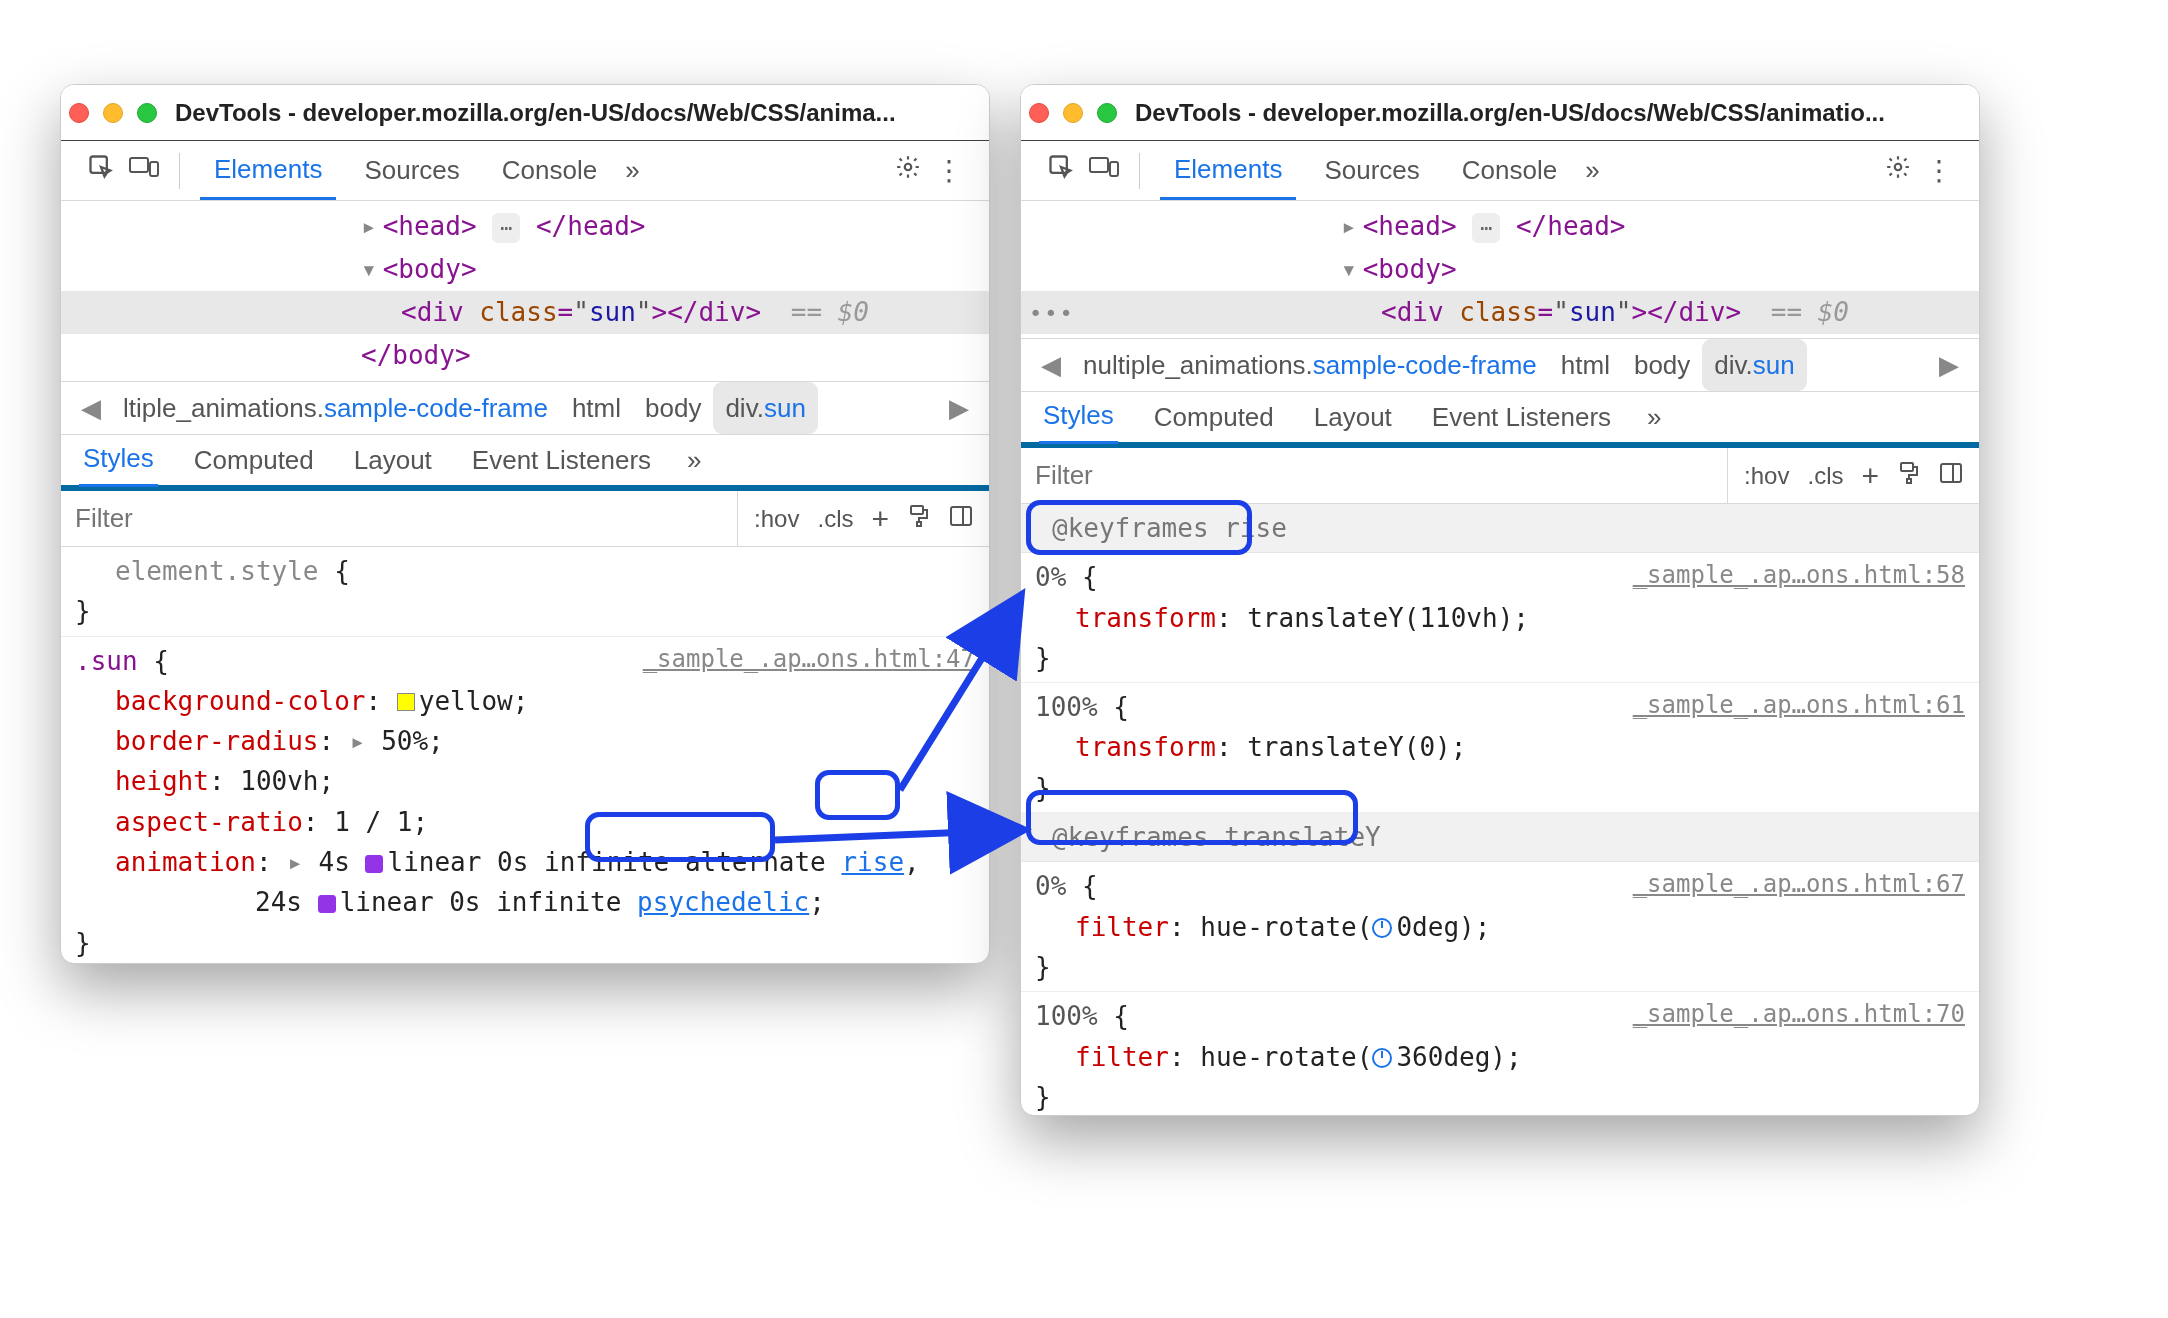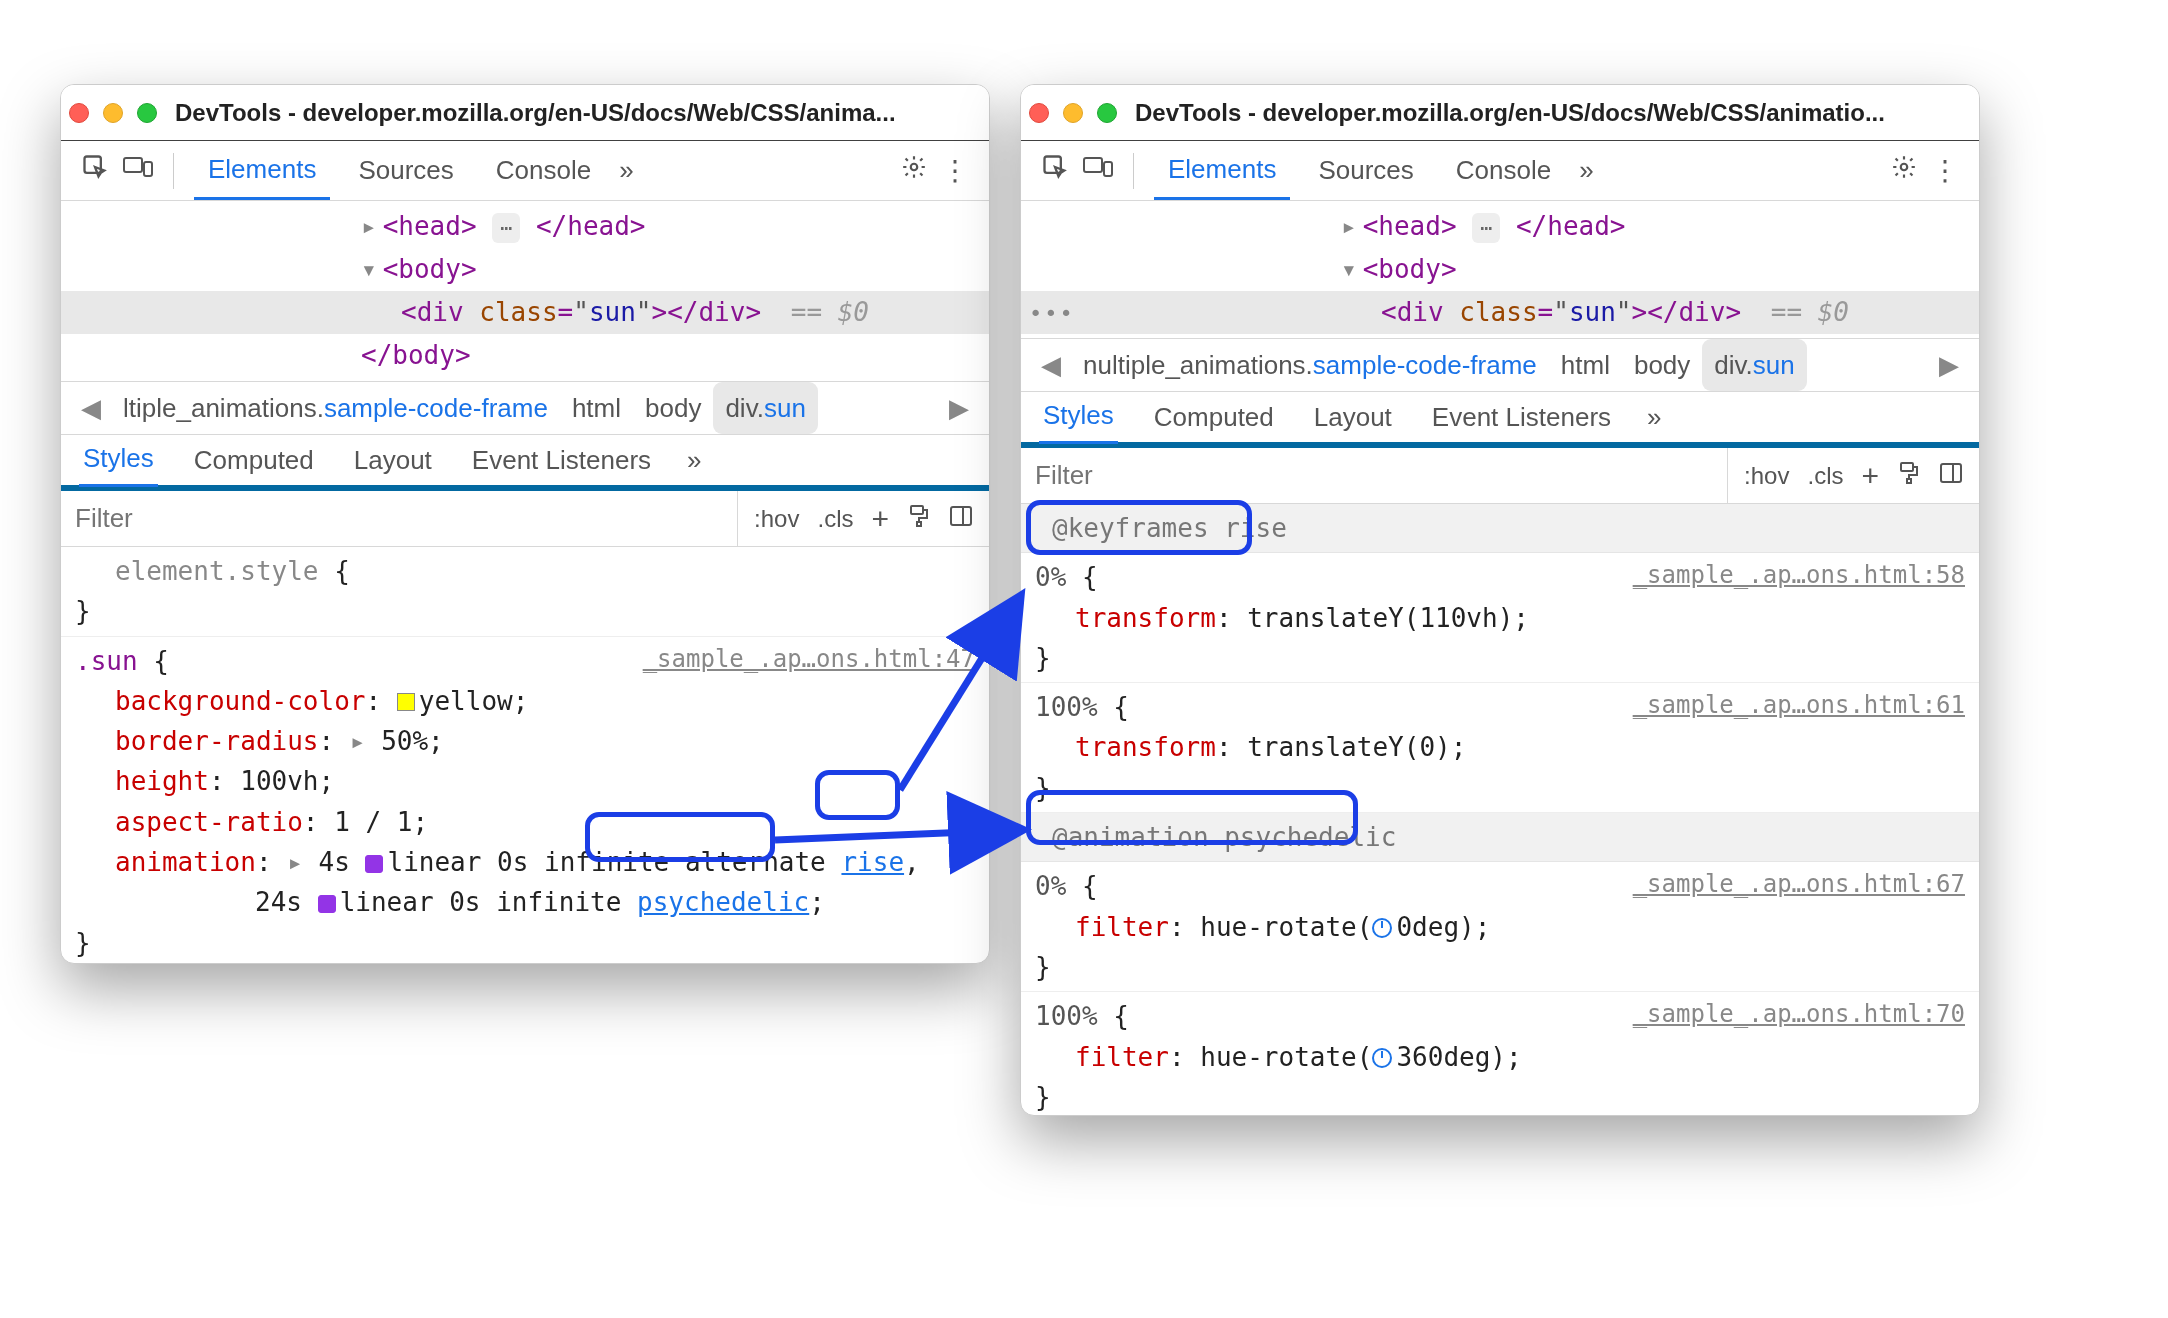--- a/index.html
+++ b/index.html
@@ -30,21 +30,21 @@
   .traffic span { width: 20px; height: 20px; border-radius: 50%; display: block; }
   .dot-red { background: #ff5f57; border: 1px solid #e1493d; }
   .dot-yellow { background: #febc2e; border: 1px solid #e0a428; }
   .dot-green { background: #28c840; border: 1px solid #20a532; }
   .title { font-size: 24px; font-weight: 600; color: #222; white-space: nowrap; overflow: hidden; text-overflow: ellipsis; }
 
   .tabbar {
     height: 60px;
     display: flex;
     align-items: center;
-    padding: 0 20px;
+    padding: 0 26px;
     border-bottom: 1px solid #d8d8d8;
     gap: 14px;
     font-size: 26px;
     color: #555;
   }
   .tabbar .icon { color: #555; }
   .tabbar .sep { border-left: 1px solid #ccc; height: 36px; margin: 0 6px; }
   .tabbar .tab { padding: 12px 14px; cursor: pointer; }
   .tabbar .tab.active { color: #1a73e8; border-bottom: 3px solid #1a73e8; }
   .tabbar .spacer { flex: 1; }
@@ -354,21 +354,21 @@
       <span class="sel">0%</span> <span class="brace">{</span><br>
       <span class="prop">transform</span>: <span class="val">translateY(110vh)</span>;<br>
       <span class="brace">}</span>
     </div>
     <div class="rule">
       <span class="src">_sample_.ap…ons.html:61</span>
       <span class="sel">100%</span> <span class="brace">{</span><br>
       <span class="prop">transform</span>: <span class="val">translateY(0)</span>;<br>
       <span class="brace">}</span>
     </div>
-    <div class="kfhead">@animation psychedelic</div>
+    <div class="kfhead">@keyframes translateY</div>
     <div class="rule">
       <span class="src">_sample_.ap…ons.html:67</span>
       <span class="sel">0%</span> <span class="brace">{</span><br>
       <span class="prop">filter</span>: <span class="val"><span>hue-rotate(</span><span class="swatch clock"></span><span>0deg</span><span>)</span></span>;<br>
       <span class="brace">}</span>
     </div>
     <div class="rule">
       <span class="src">_sample_.ap…ons.html:70</span>
       <span class="sel">100%</span> <span class="brace">{</span><br>
       <span class="prop">filter</span>: <span class="val"><span>hue-rotate(</span><span class="swatch clock"></span><span>360deg</span><span>)</span></span>;<br>

